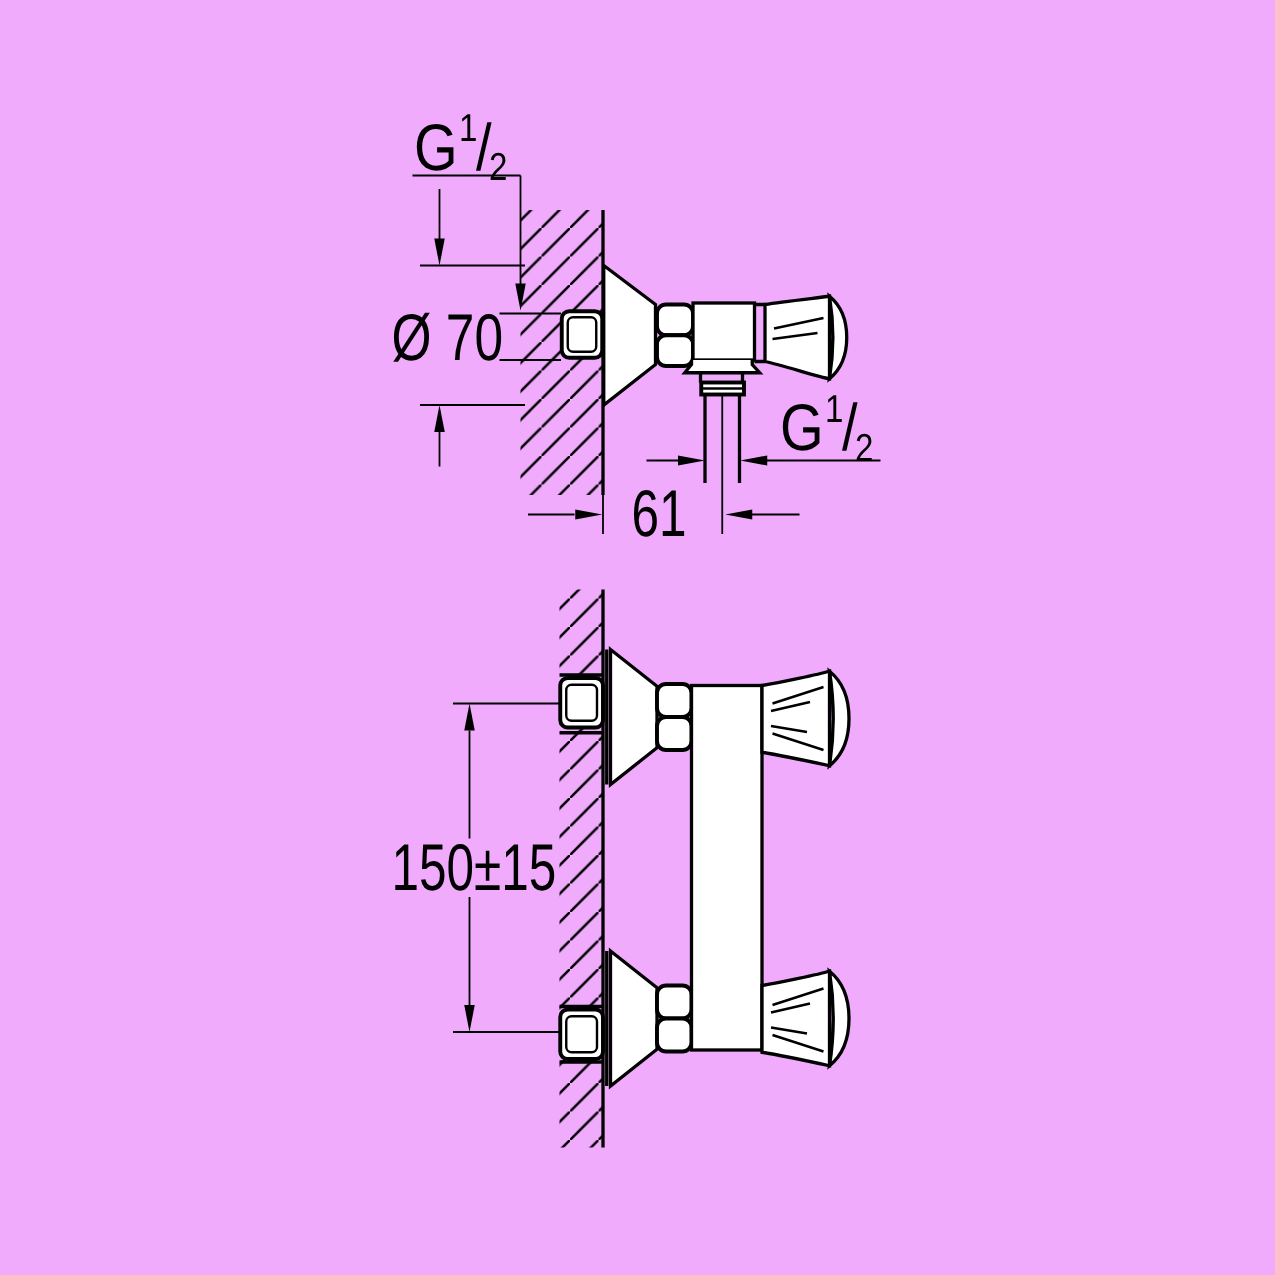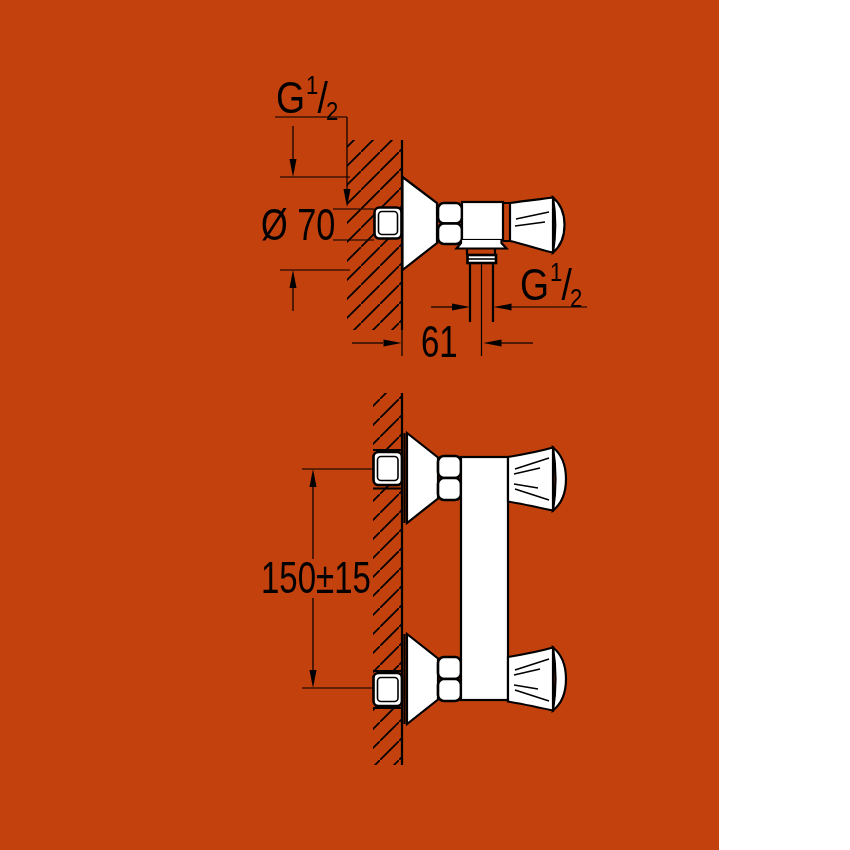--- a/index.html
+++ b/index.html
@@ -1,16 +1,16 @@
 <!DOCTYPE html>
 <html><head>
 <meta charset="utf-8">
 <style>
   html,body{margin:0;padding:0;background:#ffffff;}
-  .canvas{position:relative;width:719px;height:850px;background:#c2410c;overflow:hidden;}
+  .canvas{position:relative;width:850px;height:850px;background:#f0abfc;overflow:hidden;}
   svg{display:block;}
   .dim-text{font-family:"Liberation Sans",sans-serif;font-size:44px;fill:#000;}
   .frac-small{font-size:26px;}
   .outline{fill:none;stroke:#000;stroke-width:2.2;}
   .outline-white{fill:#fff;stroke:#000;stroke-width:2.2;}
   .bold{fill:#fff;stroke:#000;stroke-width:2.6;}
   .dimline{fill:none;stroke:#000;stroke-width:1.2;}
   .thin{fill:none;stroke:#000;stroke-width:1.6;}
   .arrow{fill:#000;stroke:none;}
 </style>

